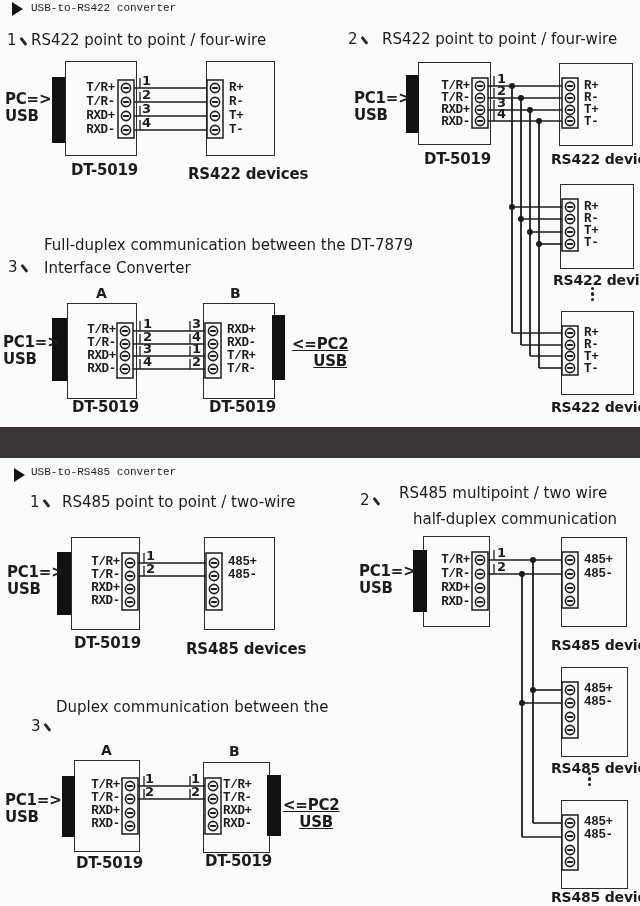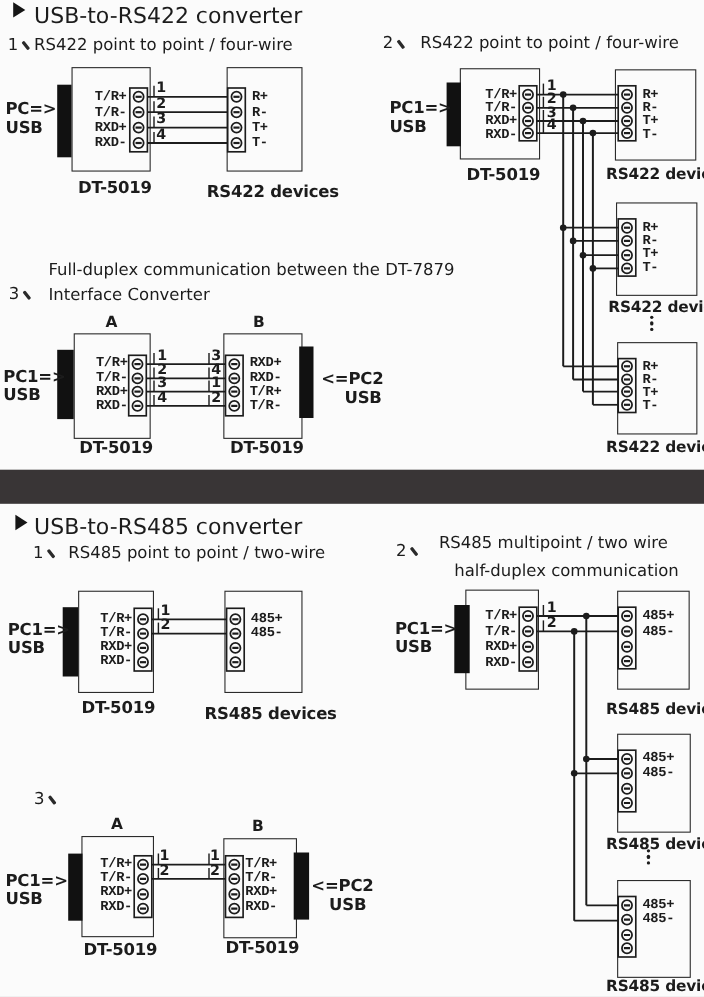--- a/index.html
+++ b/index.html
@@ -2,28 +2,28 @@
 <html><head>
 <meta charset="utf-8">
 <style>
   html,body{margin:0;padding:0;background:#e8e8e8;}
   #canvas{position:relative;width:640px;height:906px;background:#fbfbfb;overflow:hidden;
           font-family:"DejaVu Sans","Liberation Sans",sans-serif;color:#1c1c1c;}
   #wireLayer{position:absolute;left:0;top:0;z-index:3;pointer-events:none;}
   .box{position:absolute;border:1.5px solid #2b2b2b;background:#fbfbfb;z-index:1;}
   .usb{position:absolute;background:#111;z-index:2;}
   .t{position:absolute;font-size:15px;white-space:nowrap;z-index:5;}
-  .hdr{font-size:20px;}
+  .hdr{font-size:11px;font-family:Liberation Mono, monospace;}
   .tri{position:absolute;width:0;height:0;border-left:11px solid #151515;
        border-top:7px solid transparent;border-bottom:7px solid transparent;z-index:5;}
   .cap{position:absolute;font-size:15px;font-weight:600;white-space:nowrap;z-index:5;letter-spacing:-.2px;}
   .cap.sm{font-size:14px;}
   .pcol{position:absolute;font-weight:700;font-size:15px;line-height:16.5px;z-index:5;letter-spacing:-.2px;}
   .pcol span{display:block;}
-  .pcol.ra{text-align:right;}
+  .pcol.ra{text-align:right;text-decoration:underline;}
   .pins{position:absolute;z-index:5;font-weight:700;font-size:12.5px;letter-spacing:-.3px;font-family:Liberation Mono, monospace;}
   .pins span{display:block;height:var(--rh);line-height:var(--rh);}
   .pins.ra{text-align:right;}
   .wnum{position:absolute;z-index:6;font-weight:700;font-size:13px;height:13px;line-height:13px;}
   .ab{position:absolute;font-weight:700;font-size:14px;z-index:5;}
   .divider{position:absolute;left:0;width:640px;z-index:4;}
   .ic{display:inline-block;width:2.5px;height:9px;background:#2a2a2a;transform:rotate(-38deg);
       margin-left:5px;margin-right:1px;vertical-align:-1px;border-radius:1px;}
   .vdots{position:absolute;z-index:5;}
   .vdots i{display:block;width:3.2px;height:3.2px;background:#1c1c1c;border-radius:50%;margin-bottom:2.2px;}
@@ -447,20 +447,21 @@
     </div>
   <span class="cap sm" style="left:551px;top:637px">RS485 devices</span>
   <span class="cap sm" style="left:551px;top:760px">RS485 devices</span>
   <span class="cap sm" style="left:551px;top:889px">RS485 devices</span>
   <span class="vdots" style="left:588px;top:772px">
       <i></i>
       <i></i>
       <i></i>
     </span>
 
+  <span class="t" style="left:56px;top:698px">Duplex communication between the</span>
   <span class="t" style="left:31px;top:717px"><span>3</span><i class="ic"></i></span>
   <span class="ab" style="left:101px;top:742px">A</span>
   <span class="ab" style="left:229px;top:743px">B</span>
   <div class="box" style="left:74px;top:760px;width:64px;height:90px"></div>
   <div class="box" style="left:203px;top:762px;width:65px;height:89px"></div>
   <div class="usb" style="left:62px;top:776px;width:13px;height:61px"></div>
   <div class="usb" style="left:267px;top:775px;width:14px;height:61px"></div>
   <div class="pcol" style="left:5px;top:792px">
     <span>PC1=&gt;</span>
     <span>USB</span>

